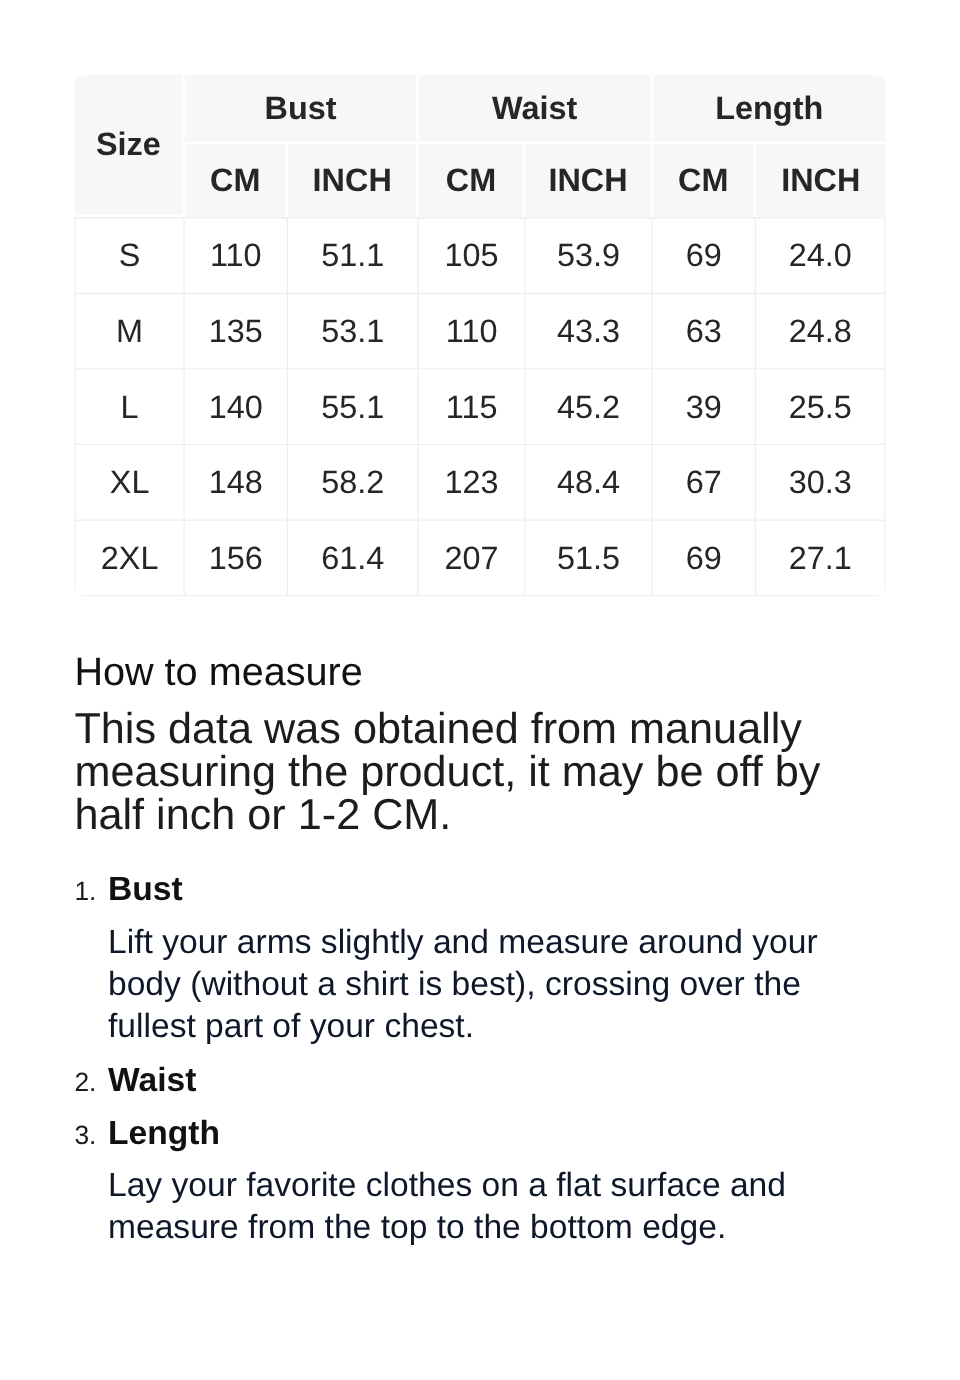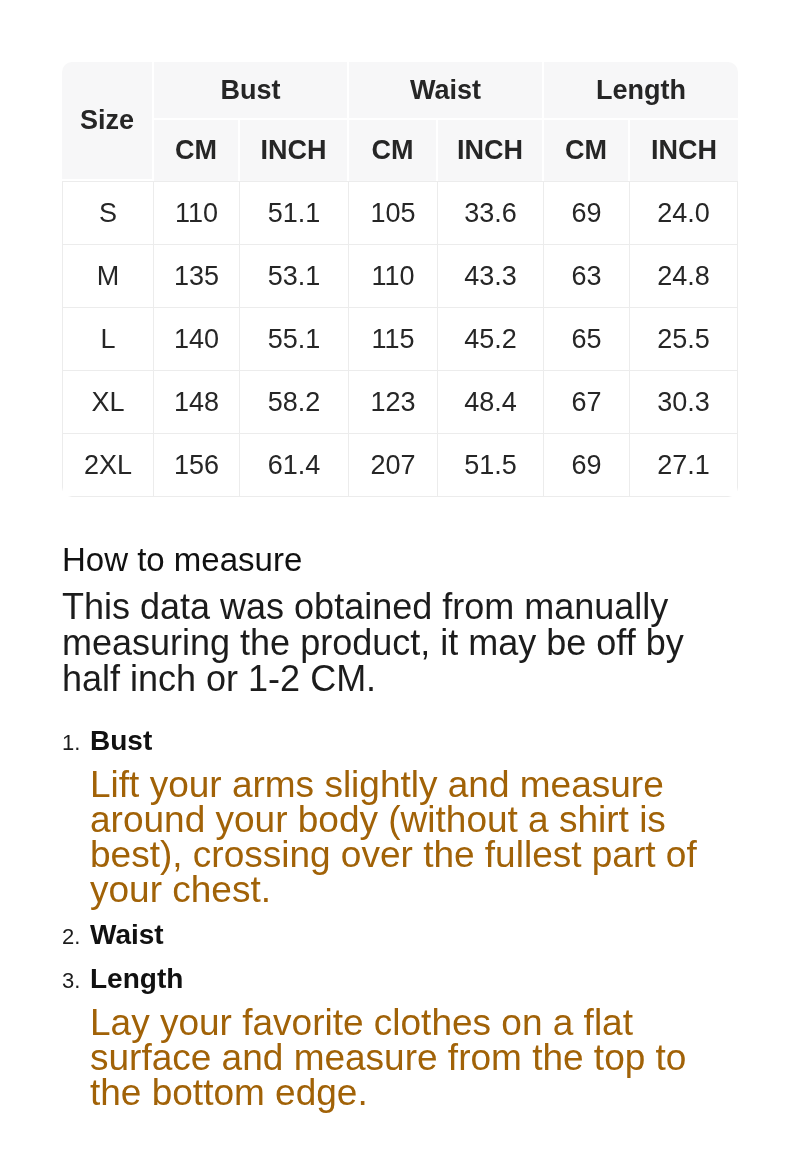--- a/index.html
+++ b/index.html
@@ -91,26 +91,26 @@
   }
   .step-body { flex: 1; }
   .step-title {
     font-size: 28px;
     font-weight: 700;
     line-height: 36px;
     margin-bottom: 8px;
     color: #111111;
   }
   .step-desc {
-    font-size: 37px;
+    font-size: 28px;
     line-height: 35px;
     margin: 0 0 10px 0;
     width: 616px;
     max-width: 100%;
-    color: #a16207;
+    color: #0f172a;
   }
 </style>
 </head>
 <body>
 
 <div class="page">
 
   <div class="table-wrap">
     <table class="size-chart">
       <colgroup>
@@ -137,40 +137,40 @@
           <th>CM</th>
           <th>INCH</th>
         </tr>
       </thead>
       <tbody>
         <tr>
           <td>S</td>
           <td>110</td>
           <td>51.1</td>
           <td>105</td>
-          <td>33.6</td>
+          <td>53.9</td>
           <td>69</td>
           <td>24.0</td>
         </tr>
         <tr>
           <td>M</td>
           <td>135</td>
           <td>53.1</td>
           <td>110</td>
           <td>43.3</td>
           <td>63</td>
           <td>24.8</td>
         </tr>
         <tr>
           <td>L</td>
           <td>140</td>
           <td>55.1</td>
           <td>115</td>
           <td>45.2</td>
-          <td>65</td>
+          <td>39</td>
           <td>25.5</td>
         </tr>
         <tr>
           <td>XL</td>
           <td>148</td>
           <td>58.2</td>
           <td>123</td>
           <td>48.4</td>
           <td>67</td>
           <td>30.3</td>

